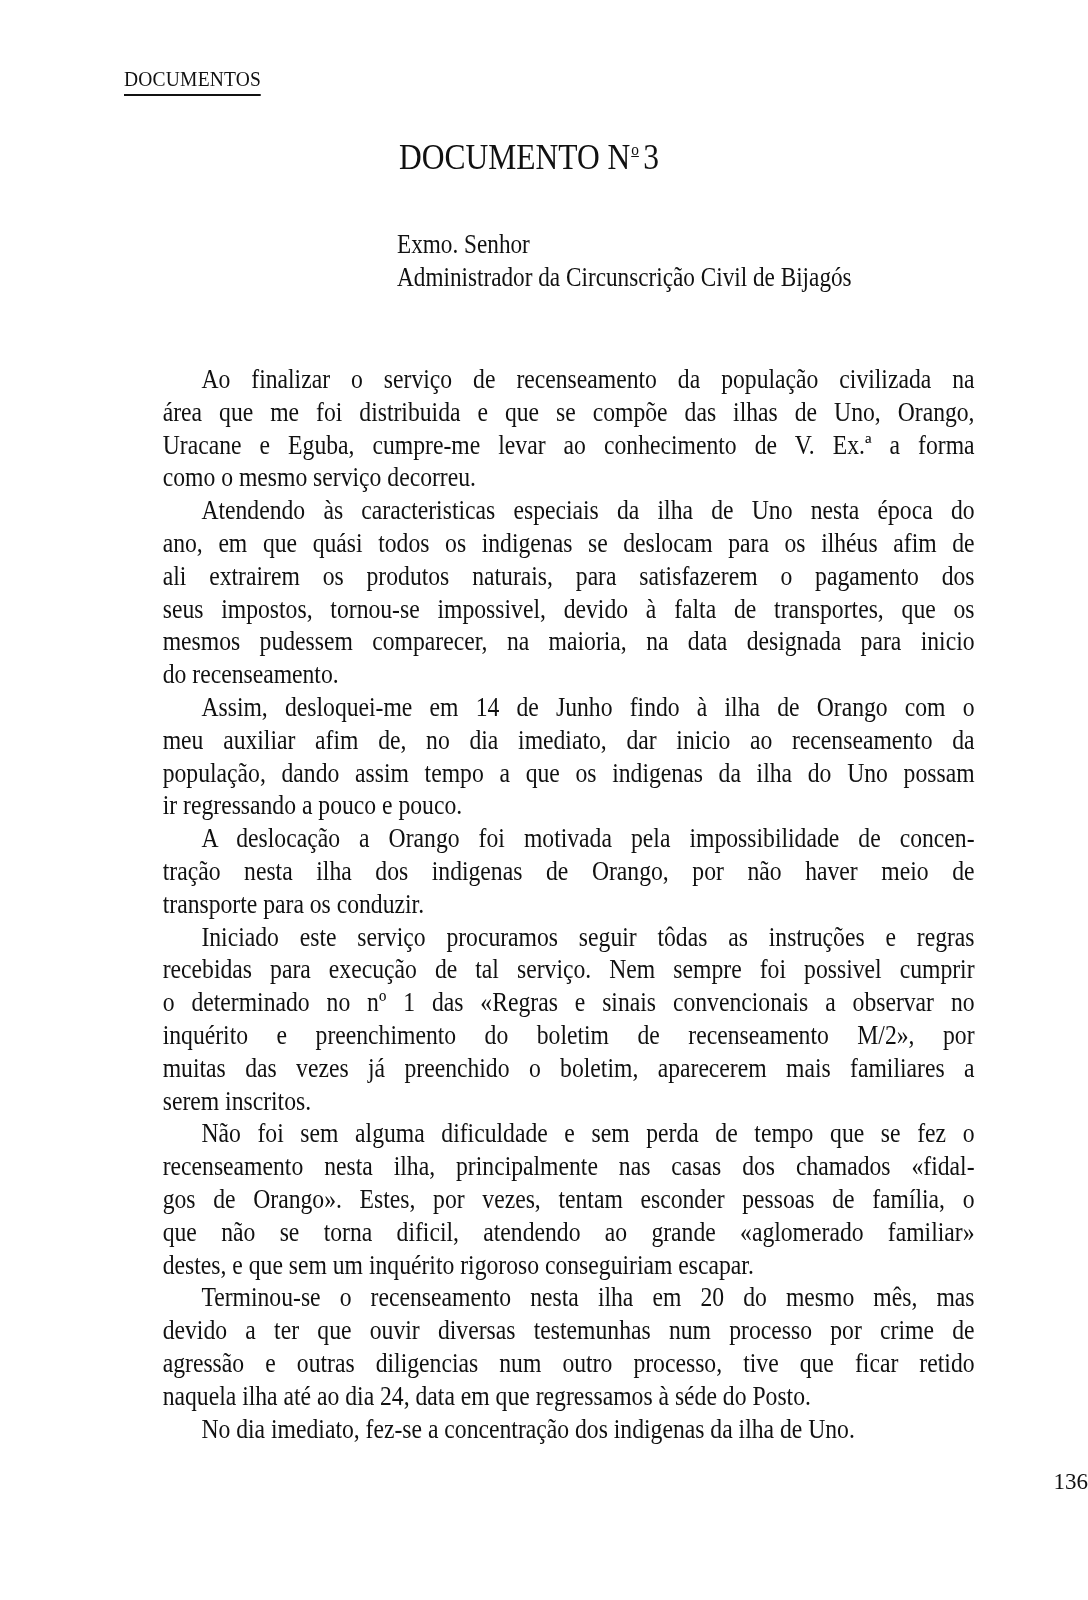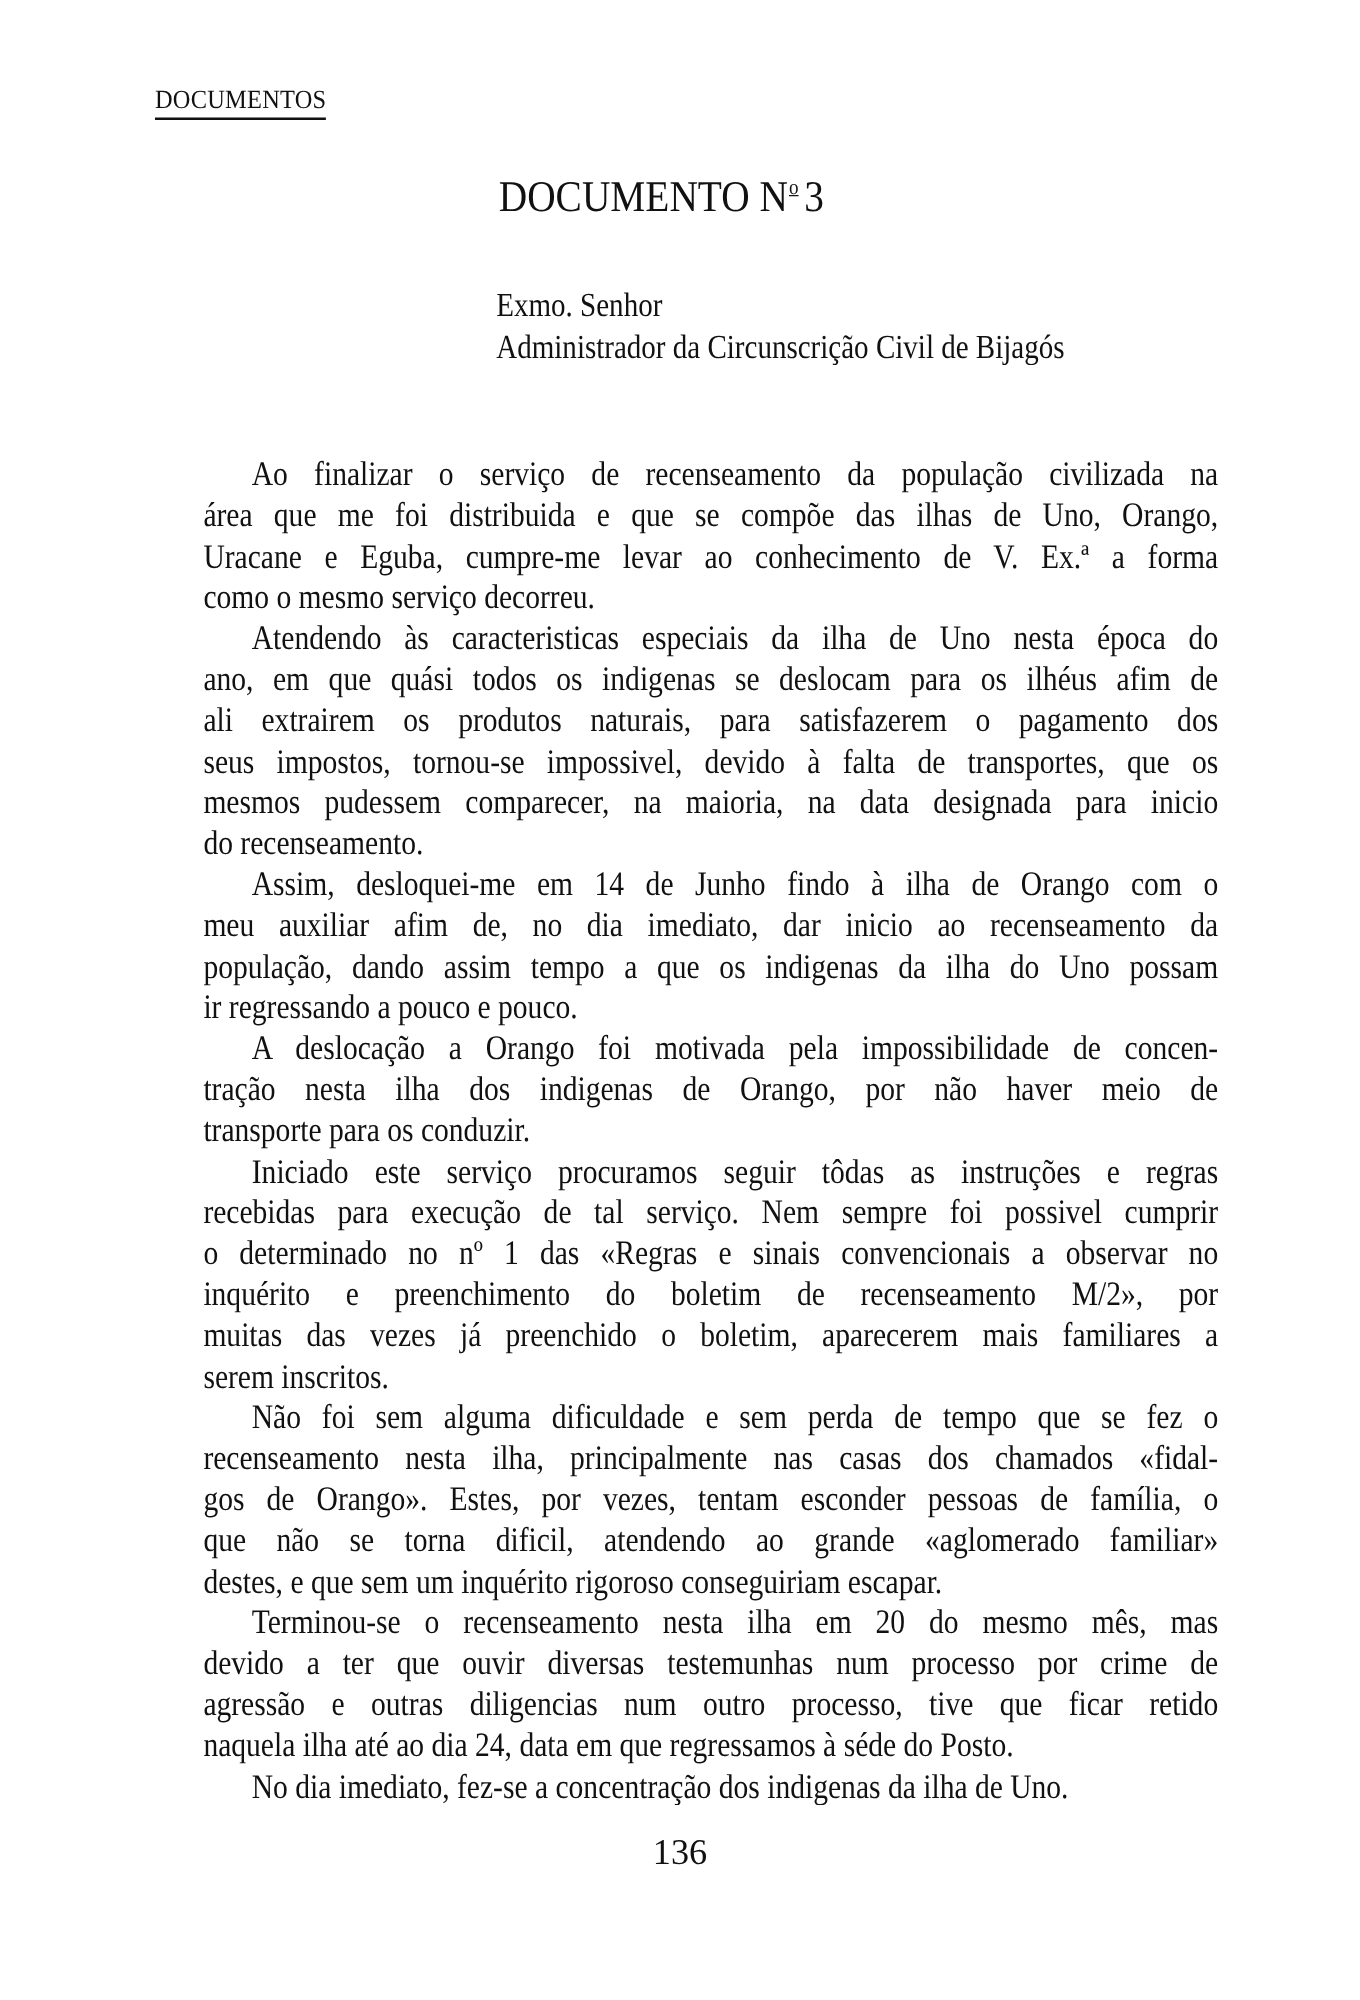--- a/index.html
+++ b/index.html
@@ -86,22 +86,22 @@
       text-align-last: left;
     }
     .line.indent {
       padding-left: 45px;
     }
     .page-number {
       position: absolute;
       left: 0;
       width: 1088px;
       top: 1468px;
-      text-align: center;
-      font-size: 29px;
+      text-align: right;
+      font-size: 23px;
       line-height: 28px;
     }
   </style>
 </head>
 <body>
 
 <div class="page">
 
   <div class="running-head">DOCUMENTOS</div>
 

